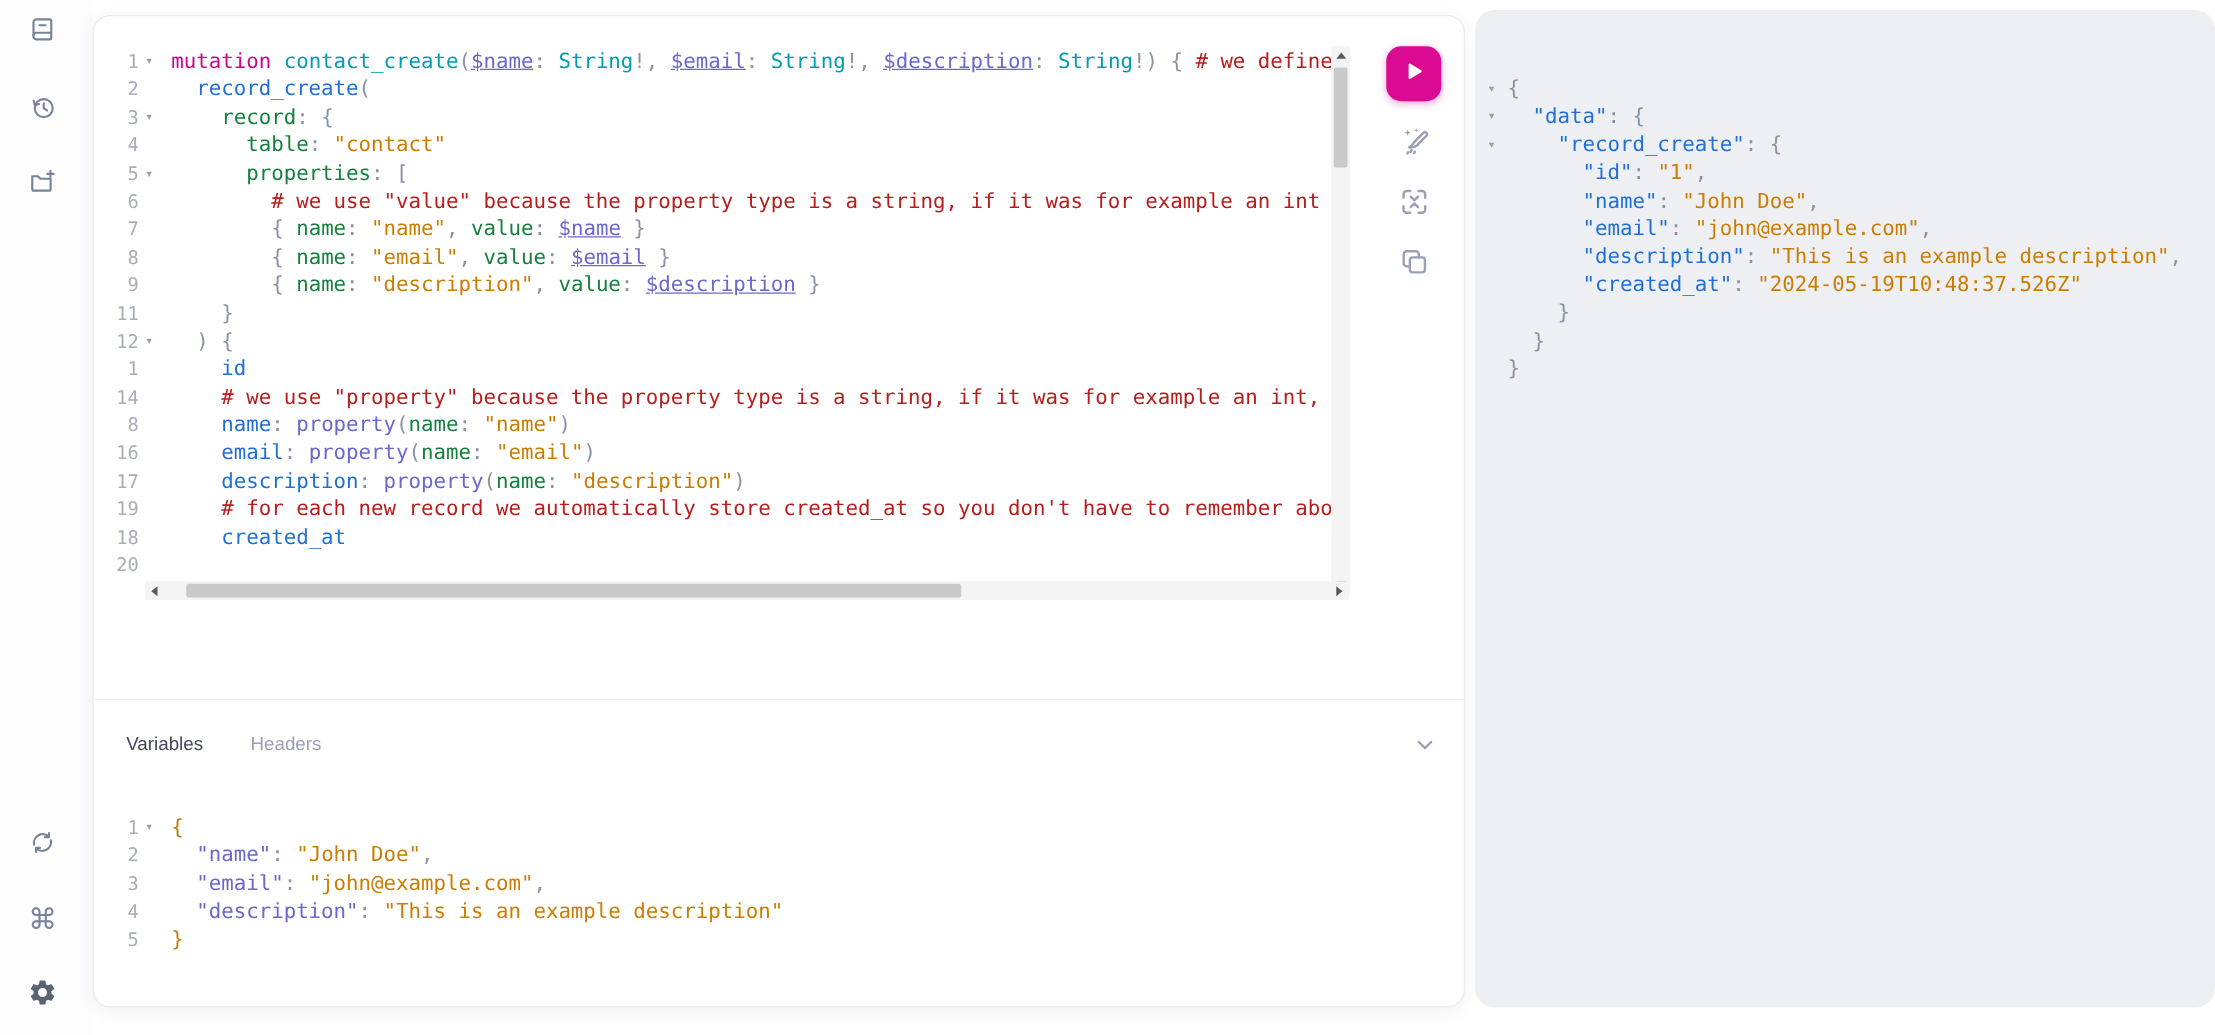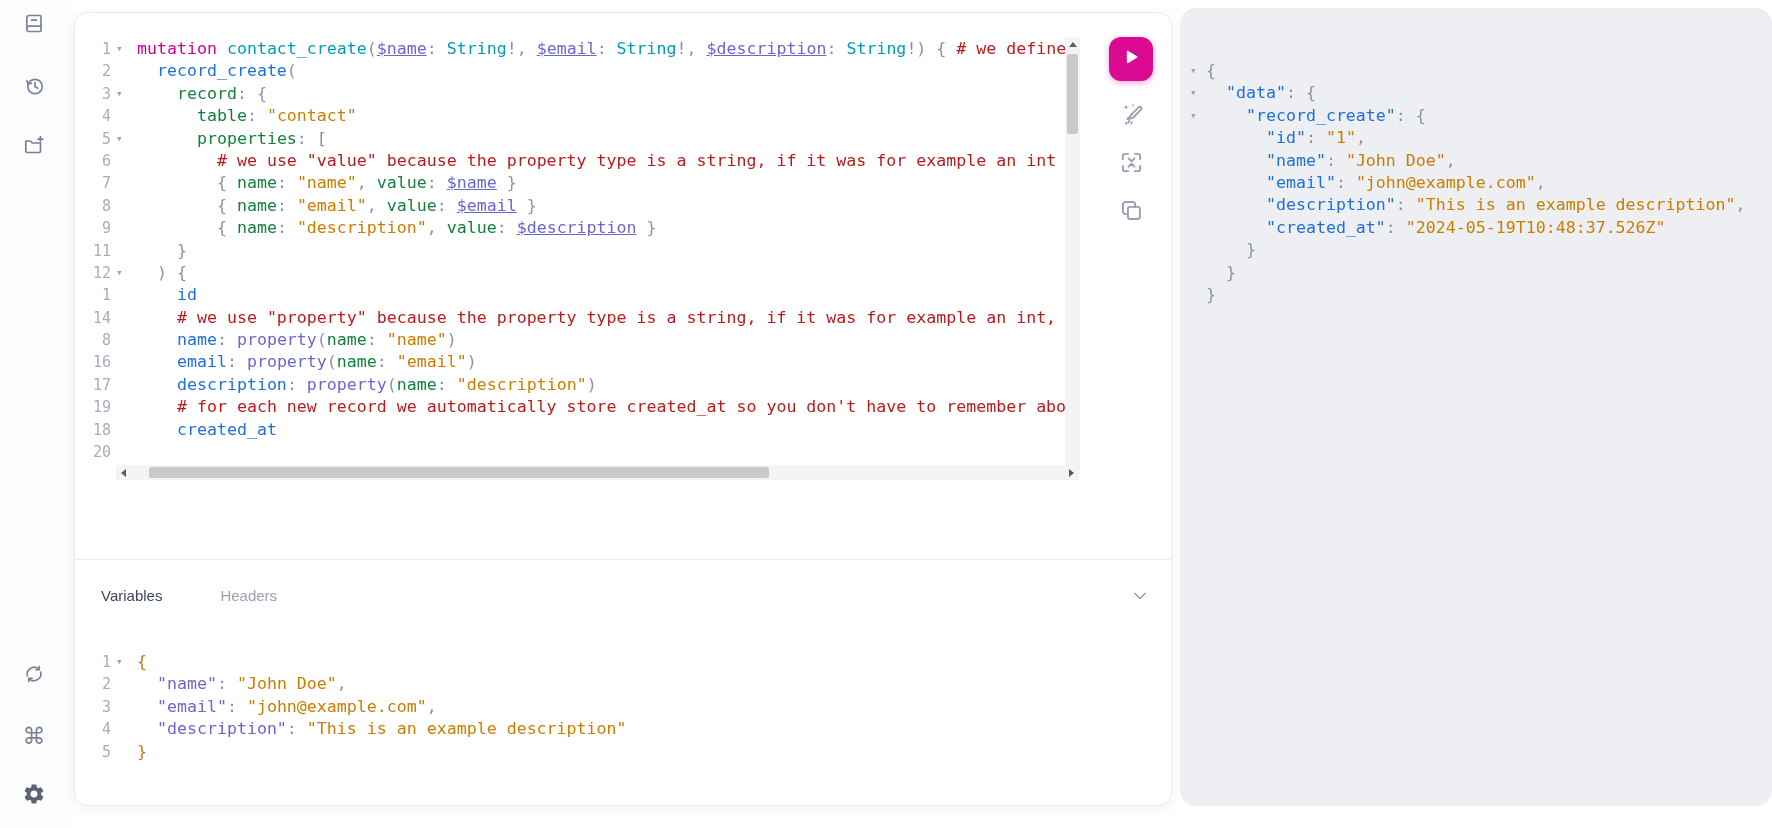--- a/index.html
+++ b/index.html
@@ -42,21 +42,21 @@
 
   
   .run-btn { position:absolute; left:1034px; top:24px; width:44px; height:44px; border-radius:12px;
              background:#db0a92; display:flex; align-items:center; justify-content:center; cursor:pointer;
              box-shadow:0 2px 6px rgba(219,10,146,.35); }
   .tool-btn { position:absolute; left:1039px; width:34px; height:34px; display:flex; align-items:center; justify-content:center; cursor:pointer; }
   .tool-btn svg { width:27px; height:27px; stroke:#99a1b2; stroke-width:1.7; fill:none; stroke-linecap:round; stroke-linejoin:round; }
 
   
   .divider { position:absolute; left:0; right:0; top:546px; border-top:1px solid #eceef2; }
-  .tabs { position:absolute; left:26px; top:574px; display:flex; gap:38px; font-size:15px; }
+  .tabs { position:absolute; left:26px; top:574px; display:flex; gap:18px; font-size:15px; }
   .tab { cursor:pointer; }
   .tab.active { color:#3f4757; }
   .tab.inactive { color:#99a1b1;margin-left:20px; }
   .collapse-btn { position:absolute; left:1056px; top:574px; width:20px; height:20px; cursor:pointer; }
   .collapse-btn svg { width:18px; height:18px; stroke:#99a1b2; stroke-width:1.7; fill:none; stroke-linecap:round; stroke-linejoin:round; }
 
   
   .hscroll { position:absolute; left:41px; top:452px; width:963px; height:15px; background:#f4f4f4; display:flex; align-items:center; }
   .hs-arrow { flex:none; width:15px; height:15px; display:flex; align-items:center; justify-content:center; cursor:pointer; }
   .hs-track { position:relative; flex:1; height:15px; }

